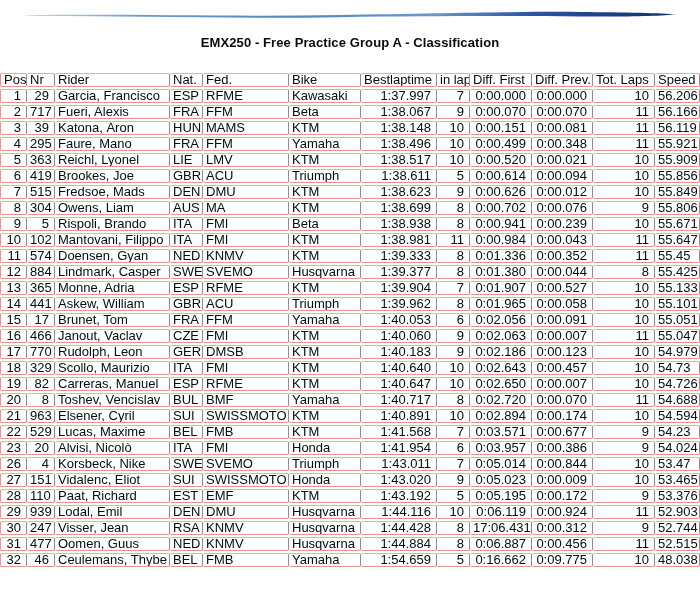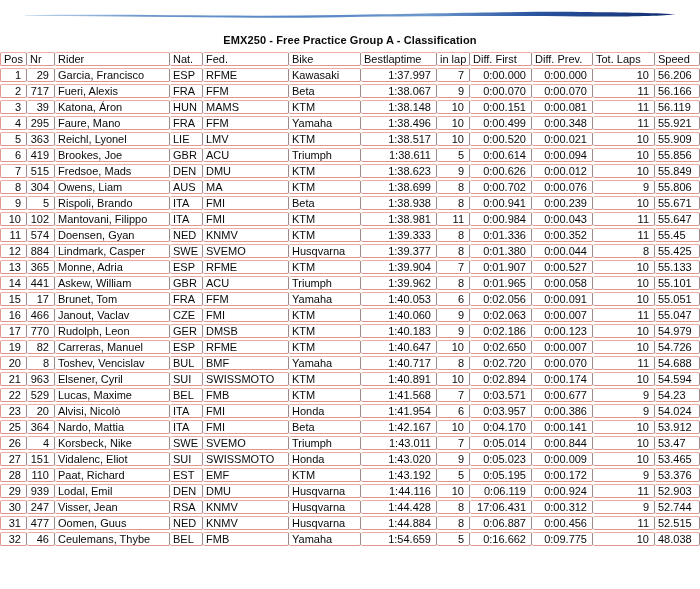--- a/index.html
+++ b/index.html
@@ -13,34 +13,35 @@
   html,body{margin:0;padding:0;}
   body{
     width:700px;height:589px;
     background:var(--page-bg);
     font-family:"Liberation Sans", sans-serif;
     color:var(--text-color);
   }
   .page{position:relative;width:700px;height:589px;overflow:hidden;}
   .swoosh{position:absolute;top:0;left:0;pointer-events:none;}
   .title{
-    padding-top:33px;
+    padding-top:19px;
     text-align:center;
-    font-size:11px;
+    font-size:13px;
     font-weight:bold;
     line-height:14px;
     letter-spacing:.1px;
+    margin-top:17px;
   }
   table.results{
     width:700px;
     table-layout:fixed;
     border-collapse:separate;
     border-spacing:0 2px;
-    margin-top:3px;
-    font-size:11px;
+    margin-top:21px;
+    font-size:13px;
   }
   table.results th, table.results td{
     height:12.5px;
     line-height:12px;
     padding:0 3px;
     white-space:nowrap;
     overflow:hidden;
     font-weight:normal;
     border-top:1px solid var(--border-pink-light);
     border-bottom:1px solid var(--border-pink);
@@ -346,20 +347,34 @@
           <td class="al-left">DMSB</td>
           <td class="al-left">KTM</td>
           <td class="al-right">1:40.183</td>
           <td class="al-right">9</td>
           <td class="al-right">0:02.186</td>
           <td class="al-right">0:00.123</td>
           <td class="al-right">10</td>
           <td class="al-left">54.979</td>
         </tr>
         <tr>
+          <td class="al-right">18</td>
+          <td class="al-right">329</td>
+          <td class="al-left">Scollo, Maurizio</td>
+          <td class="al-left">ITA</td>
+          <td class="al-left">FMI</td>
+          <td class="al-left">KTM</td>
+          <td class="al-right">1:40.640</td>
+          <td class="al-right">10</td>
+          <td class="al-right">0:02.643</td>
+          <td class="al-right">0:00.457</td>
+          <td class="al-right">10</td>
+          <td class="al-left">54.73</td>
+        </tr>
+        <tr>
           <td class="al-right">19</td>
           <td class="al-right">82</td>
           <td class="al-left">Carreras, Manuel</td>
           <td class="al-left">ESP</td>
           <td class="al-left">RFME</td>
           <td class="al-left">KTM</td>
           <td class="al-right">1:40.647</td>
           <td class="al-right">10</td>
           <td class="al-right">0:02.650</td>
           <td class="al-right">0:00.007</td>
@@ -416,34 +431,20 @@
           <td class="al-left">FMI</td>
           <td class="al-left">Honda</td>
           <td class="al-right">1:41.954</td>
           <td class="al-right">6</td>
           <td class="al-right">0:03.957</td>
           <td class="al-right">0:00.386</td>
           <td class="al-right">9</td>
           <td class="al-left">54.024</td>
         </tr>
         <tr>
-          <td class="al-right">25</td>
-          <td class="al-right">364</td>
-          <td class="al-left">Nardo, Mattia</td>
-          <td class="al-left">ITA</td>
-          <td class="al-left">FMI</td>
-          <td class="al-left">Beta</td>
-          <td class="al-right">1:42.167</td>
-          <td class="al-right">10</td>
-          <td class="al-right">0:04.170</td>
-          <td class="al-right">0:00.141</td>
-          <td class="al-right">10</td>
-          <td class="al-left">53.912</td>
-        </tr>
-        <tr>
           <td class="al-right">26</td>
           <td class="al-right">4</td>
           <td class="al-left">Korsbeck, Nike</td>
           <td class="al-left">SWE</td>
           <td class="al-left">SVEMO</td>
           <td class="al-left">Triumph</td>
           <td class="al-right">1:43.011</td>
           <td class="al-right">7</td>
           <td class="al-right">0:05.014</td>
           <td class="al-right">0:00.844</td>

